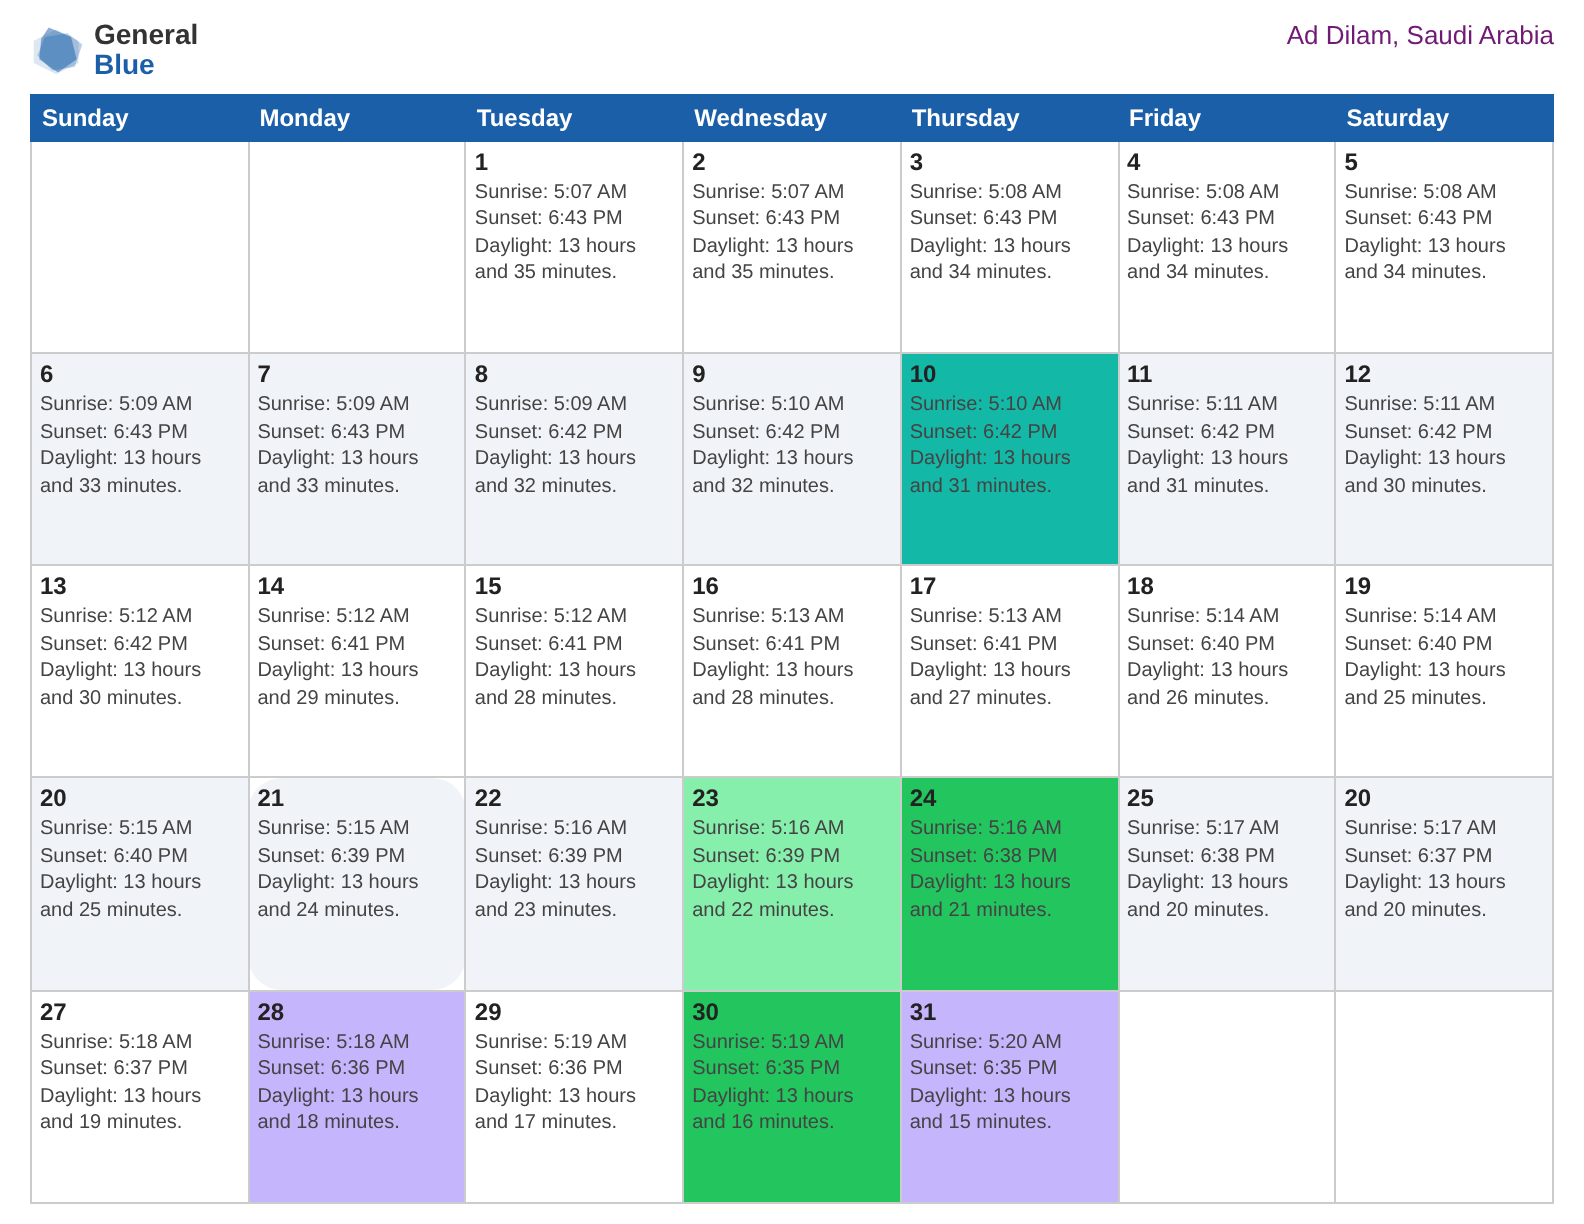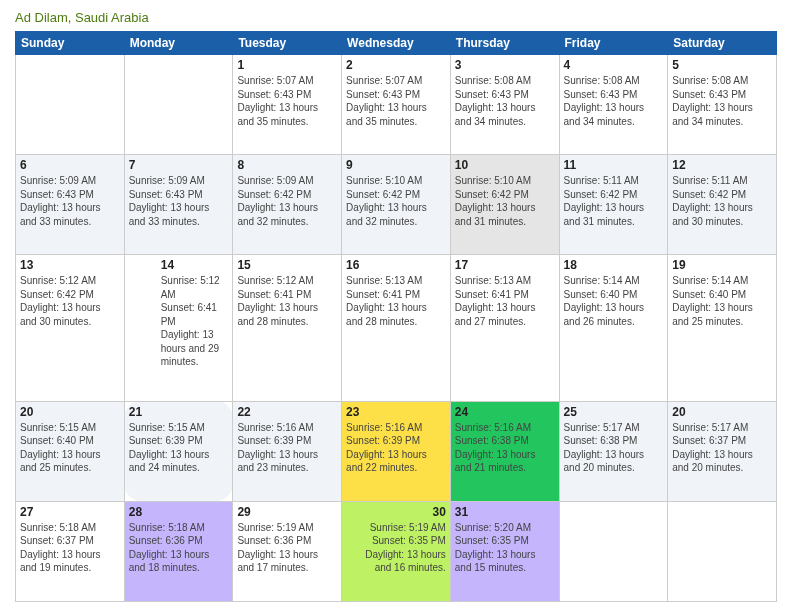--- a/index.html
+++ b/index.html
@@ -50,21 +50,21 @@
     .title-block {
       text-align: right;
     }
     .main-title {
       font-size: 32px;
       font-weight: bold;
       color: #333;
     }
     .subtitle {
       font-size: 13px;
-      color: #4d7c0f;
+      color: #701a75;
     }
     .calendar {
       flex: 1;
       border: 1px solid #ccc;
       border-collapse: collapse;
       width: 100%;
       table-layout: fixed;
     }
     .calendar th {
       background-color: #1a5fa8;
@@ -96,20 +96,31 @@
     }
     .empty {
       background: #f9f9f9;
     }
   </style>
 </head>
 <body>
 
 <div class="page">
   <div class="header">
+    <div class="logo">
+      <svg class="logo-icon" viewBox="0 0 30 30" xmlns="http://www.w3.org/2000/svg">
+        <polygon points="14,4 26,10 26,22 14,28 2,22 2,10" fill="#1a5fa8" opacity="0.15"></polygon>
+        <polygon points="20,6 28,12 24,24 12,26 4,18 8,8" fill="#1a5fa8" opacity="0.3"></polygon>
+        <polygon points="10,3 22,8 25,20 15,27 5,20 6,9" fill="#1a5fa8" opacity="0.5"></polygon>
+      </svg>
+      <div class="logo-text">
+        <span class="logo-general">General</span>
+        <span class="logo-blue">Blue</span>
+      </div>
+    </div>
     <div class="title-block">
       <div class="subtitle">Ad Dilam, Saudi Arabia</div>
     </div>
   </div>
 
   <table class="calendar">
     <thead>
       <tr>
         <th>Sunday</th>
         <th>Monday</th>
@@ -173,21 +184,21 @@
             <div class="day-info" style="white-space: pre-line;">Sunrise: 5:09 AM
 Sunset: 6:42 PM
 Daylight: 13 hours and 32 minutes.</div>
           </td>
           <td style="background: rgb(240, 244, 248);">
             <span class="day-num">9</span>
             <div class="day-info" style="white-space: pre-line;">Sunrise: 5:10 AM
 Sunset: 6:42 PM
 Daylight: 13 hours and 32 minutes.</div>
           </td>
-          <td style="background: #e5e5e5;">
+          <td style="background: #14b8a6;">
             <span class="day-num">10</span>
             <div class="day-info" style="white-space: pre-line;">Sunrise: 5:10 AM
 Sunset: 6:42 PM
 Daylight: 13 hours and 31 minutes.</div>
           </td>
           <td style="background: rgb(240, 244, 248);">
             <span class="day-num">11</span>
             <div class="day-info" style="white-space: pre-line;">Sunrise: 5:11 AM
 Sunset: 6:42 PM
 Daylight: 13 hours and 31 minutes.</div>
@@ -199,21 +210,21 @@
 Daylight: 13 hours and 30 minutes.</div>
           </td>
         </tr>
         <tr>
           <td style="background: rgb(255, 255, 255);">
             <span class="day-num">13</span>
             <div class="day-info" style="white-space: pre-line;">Sunrise: 5:12 AM
 Sunset: 6:42 PM
 Daylight: 13 hours and 30 minutes.</div>
           </td>
-          <td style="background: rgb(255, 255, 255); padding-left: 36px;">
+          <td style="background: rgb(255, 255, 255);">
             <span class="day-num">14</span>
             <div class="day-info" style="white-space: pre-line;">Sunrise: 5:12 AM
 Sunset: 6:41 PM
 Daylight: 13 hours and 29 minutes.</div>
           </td>
           <td style="background: rgb(255, 255, 255);">
             <span class="day-num">15</span>
             <div class="day-info" style="white-space: pre-line;">Sunrise: 5:12 AM
 Sunset: 6:41 PM
 Daylight: 13 hours and 28 minutes.</div>
@@ -255,21 +266,21 @@
             <div class="day-info" style="white-space: pre-line;">Sunrise: 5:15 AM
 Sunset: 6:39 PM
 Daylight: 13 hours and 24 minutes.</div>
           </td>
           <td style="background: rgb(240, 244, 248);">
             <span class="day-num">22</span>
             <div class="day-info" style="white-space: pre-line;">Sunrise: 5:16 AM
 Sunset: 6:39 PM
 Daylight: 13 hours and 23 minutes.</div>
           </td>
-          <td style="background: #fde047;">
+          <td style="background: #86efac;">
             <span class="day-num">23</span>
             <div class="day-info" style="white-space: pre-line;">Sunrise: 5:16 AM
 Sunset: 6:39 PM
 Daylight: 13 hours and 22 minutes.</div>
           </td>
           <td style="background: #22c55e;">
             <span class="day-num">24</span>
             <div class="day-info" style="white-space: pre-line;">Sunrise: 5:16 AM
 Sunset: 6:38 PM
 Daylight: 13 hours and 21 minutes.</div>
@@ -299,21 +310,21 @@
             <div class="day-info" style="white-space: pre-line;">Sunrise: 5:18 AM
 Sunset: 6:36 PM
 Daylight: 13 hours and 18 minutes.</div>
           </td>
           <td style="background: rgb(255, 255, 255);">
             <span class="day-num">29</span>
             <div class="day-info" style="white-space: pre-line;">Sunrise: 5:19 AM
 Sunset: 6:36 PM
 Daylight: 13 hours and 17 minutes.</div>
           </td>
-          <td style="background: #bef264; text-align: right;">
+          <td style="background: #22c55e;">
             <span class="day-num">30</span>
             <div class="day-info" style="white-space: pre-line;">Sunrise: 5:19 AM
 Sunset: 6:35 PM
 Daylight: 13 hours and 16 minutes.</div>
           </td>
           <td style="background: #c4b5fd;">
             <span class="day-num">31</span>
             <div class="day-info" style="white-space: pre-line;">Sunrise: 5:20 AM
 Sunset: 6:35 PM
 Daylight: 13 hours and 15 minutes.</div>

